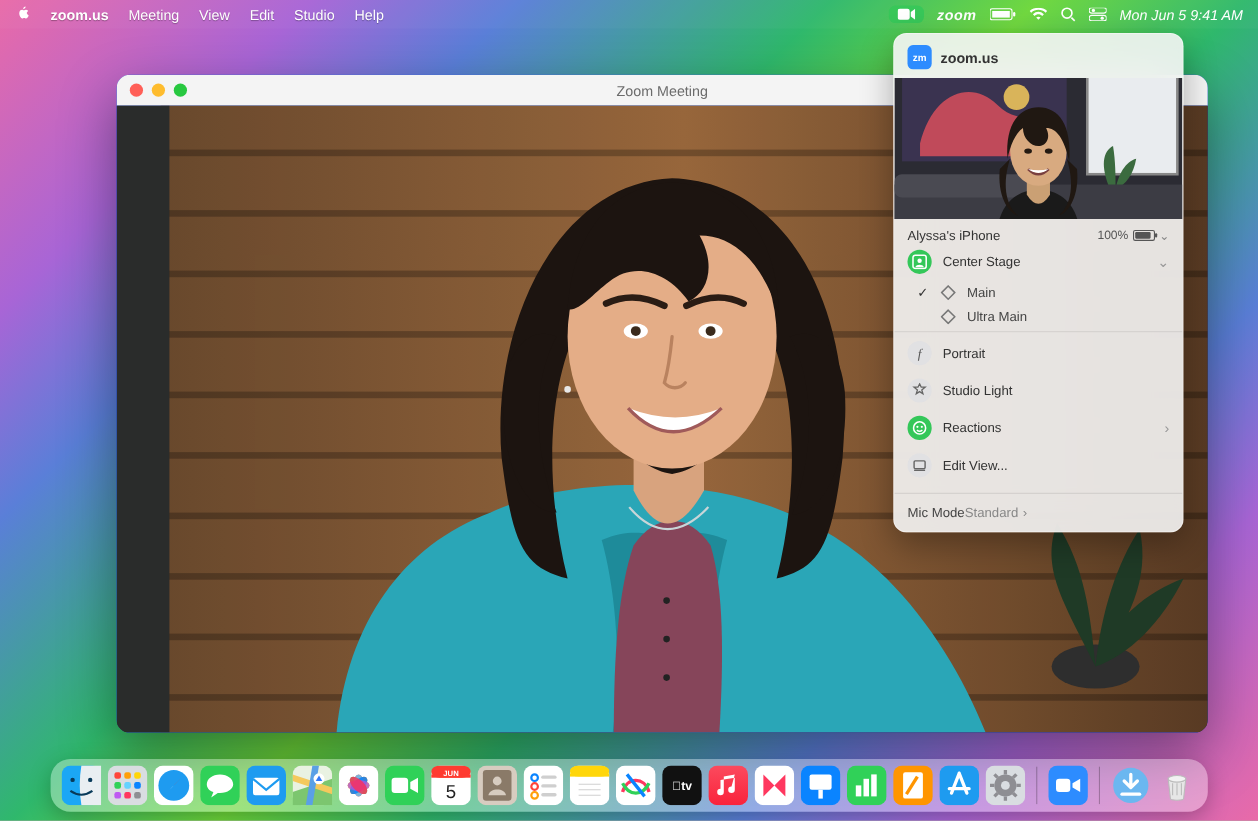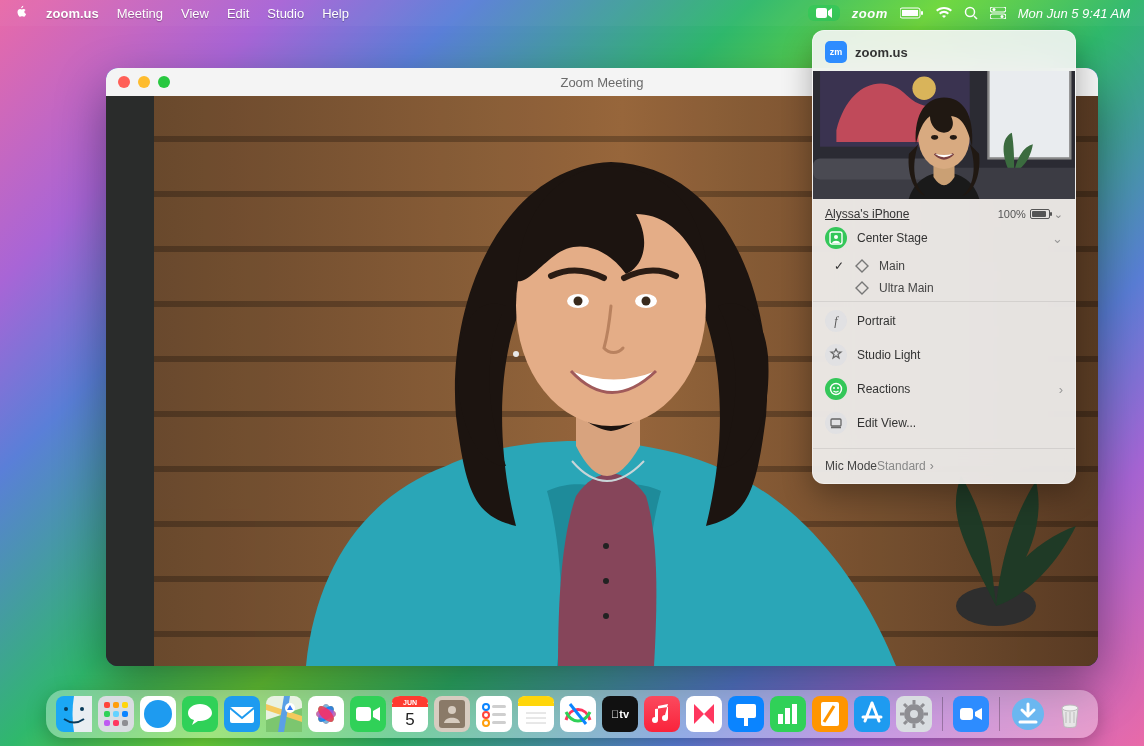--- a/index.html
+++ b/index.html
@@ -255,21 +255,21 @@
       <path d="M134 72 C140 90 138 108 128 116 C136 114 144 100 142 80 Z" fill="#201812"></path>
       <ellipse cx="104" cy="66" rx="3" ry="2" fill="#241a12"></ellipse>
         <ellipse cx="120" cy="66" rx="3" ry="2" fill="#241a12"></ellipse>
       <path d="M104 80 Q112 88 120 80" stroke="#7a4040" stroke-width="2" fill="none"></path>
       <path d="M104 80 Q112 86 120 80 Q112 82 104 80 Z" fill="#fff"></path>
     </svg>
   </div>
 
   <div class="cc-section">
     <div class="cc-dev">
-      <span style="font-weight:500;text-decoration:underline;">Alyssa's iPhone</span>
+      <span style="font-weight:500;">Alyssa's iPhone</span>
       <span class="batt">
         <span>100%</span>
         <span class="batt-icon">
             <span class="batt-fill"></span>
           </span>
         <span style="color:#888;">⌄</span>
       </span>
     </div>
 
     <div class="cc-row">

